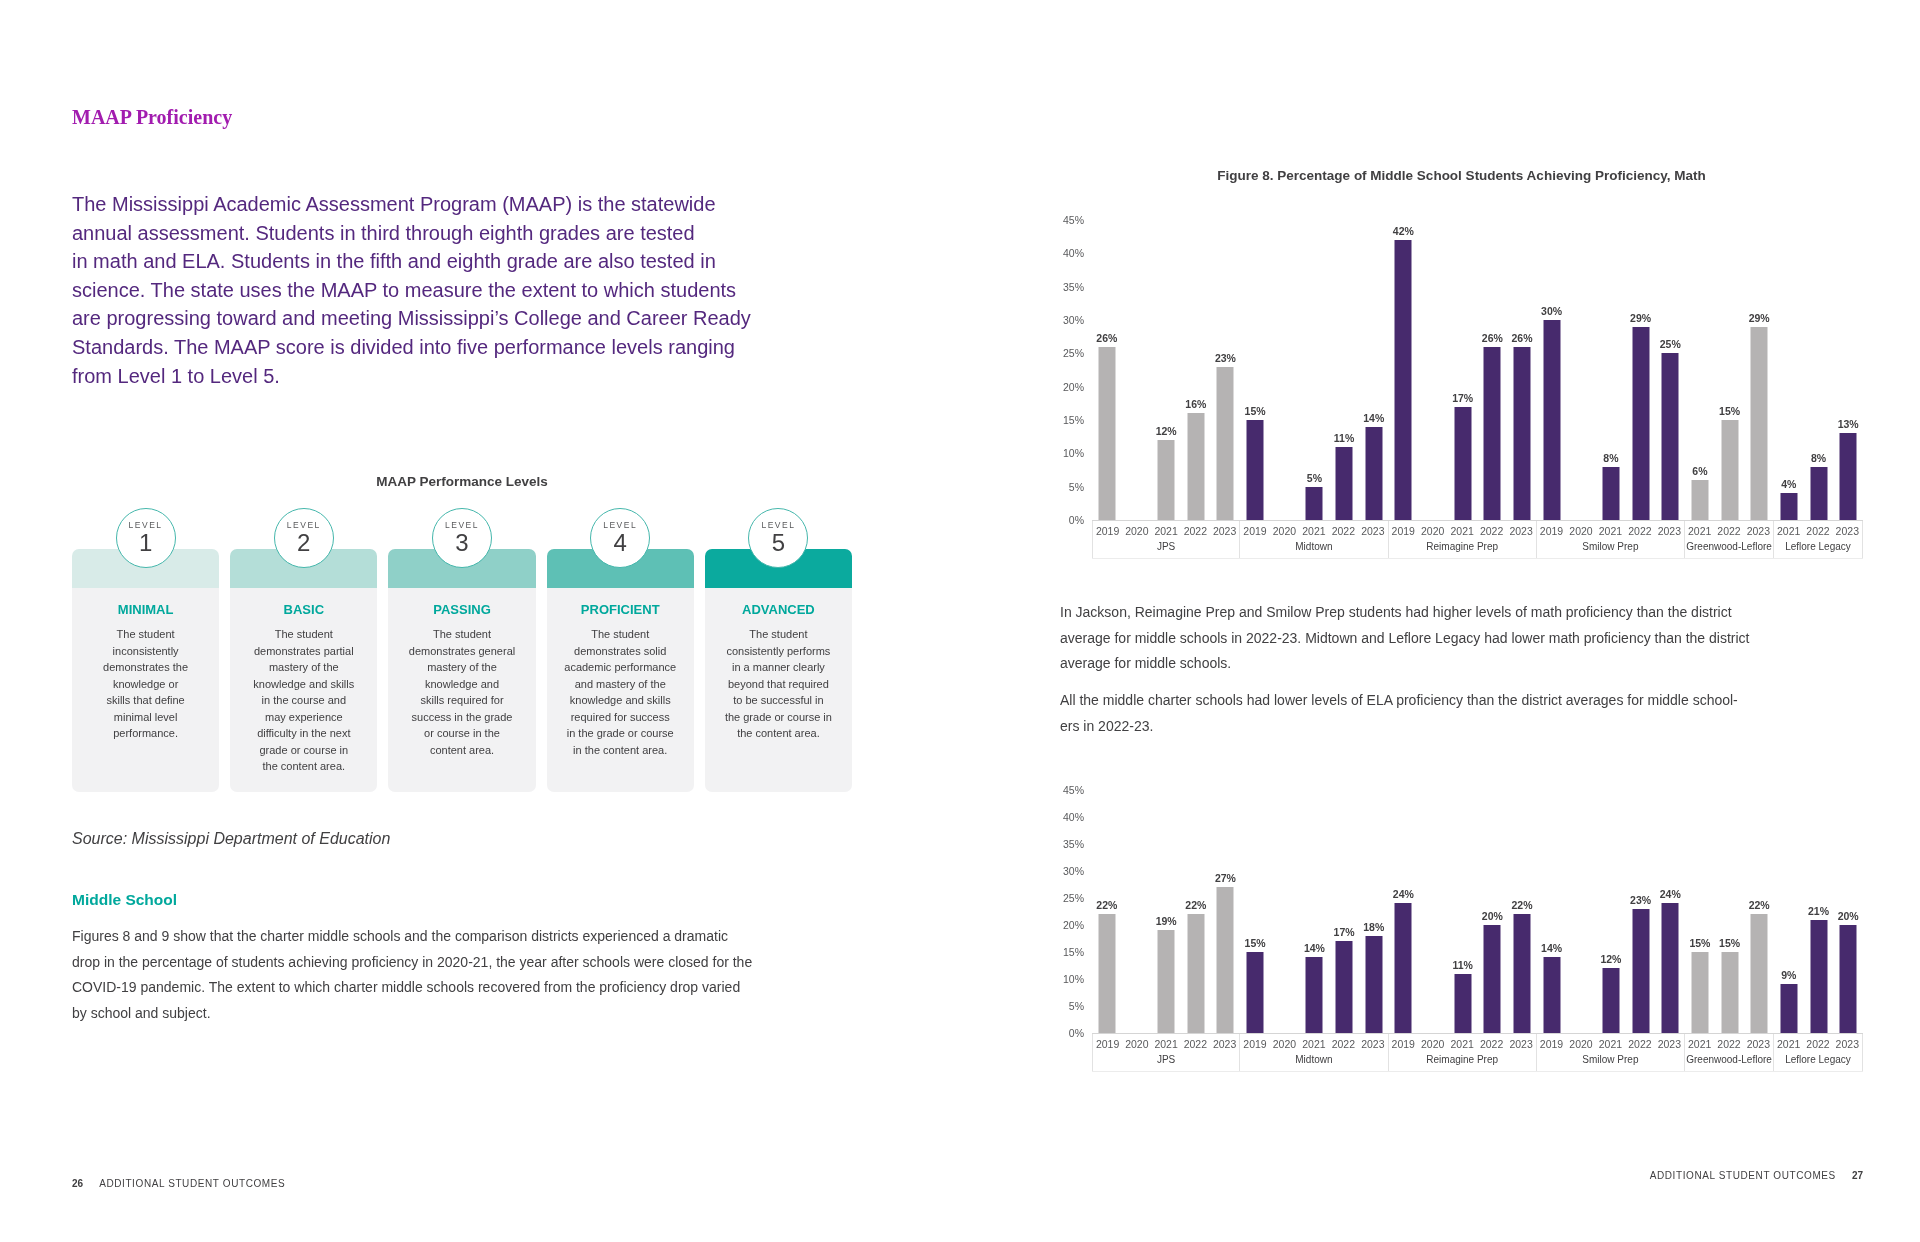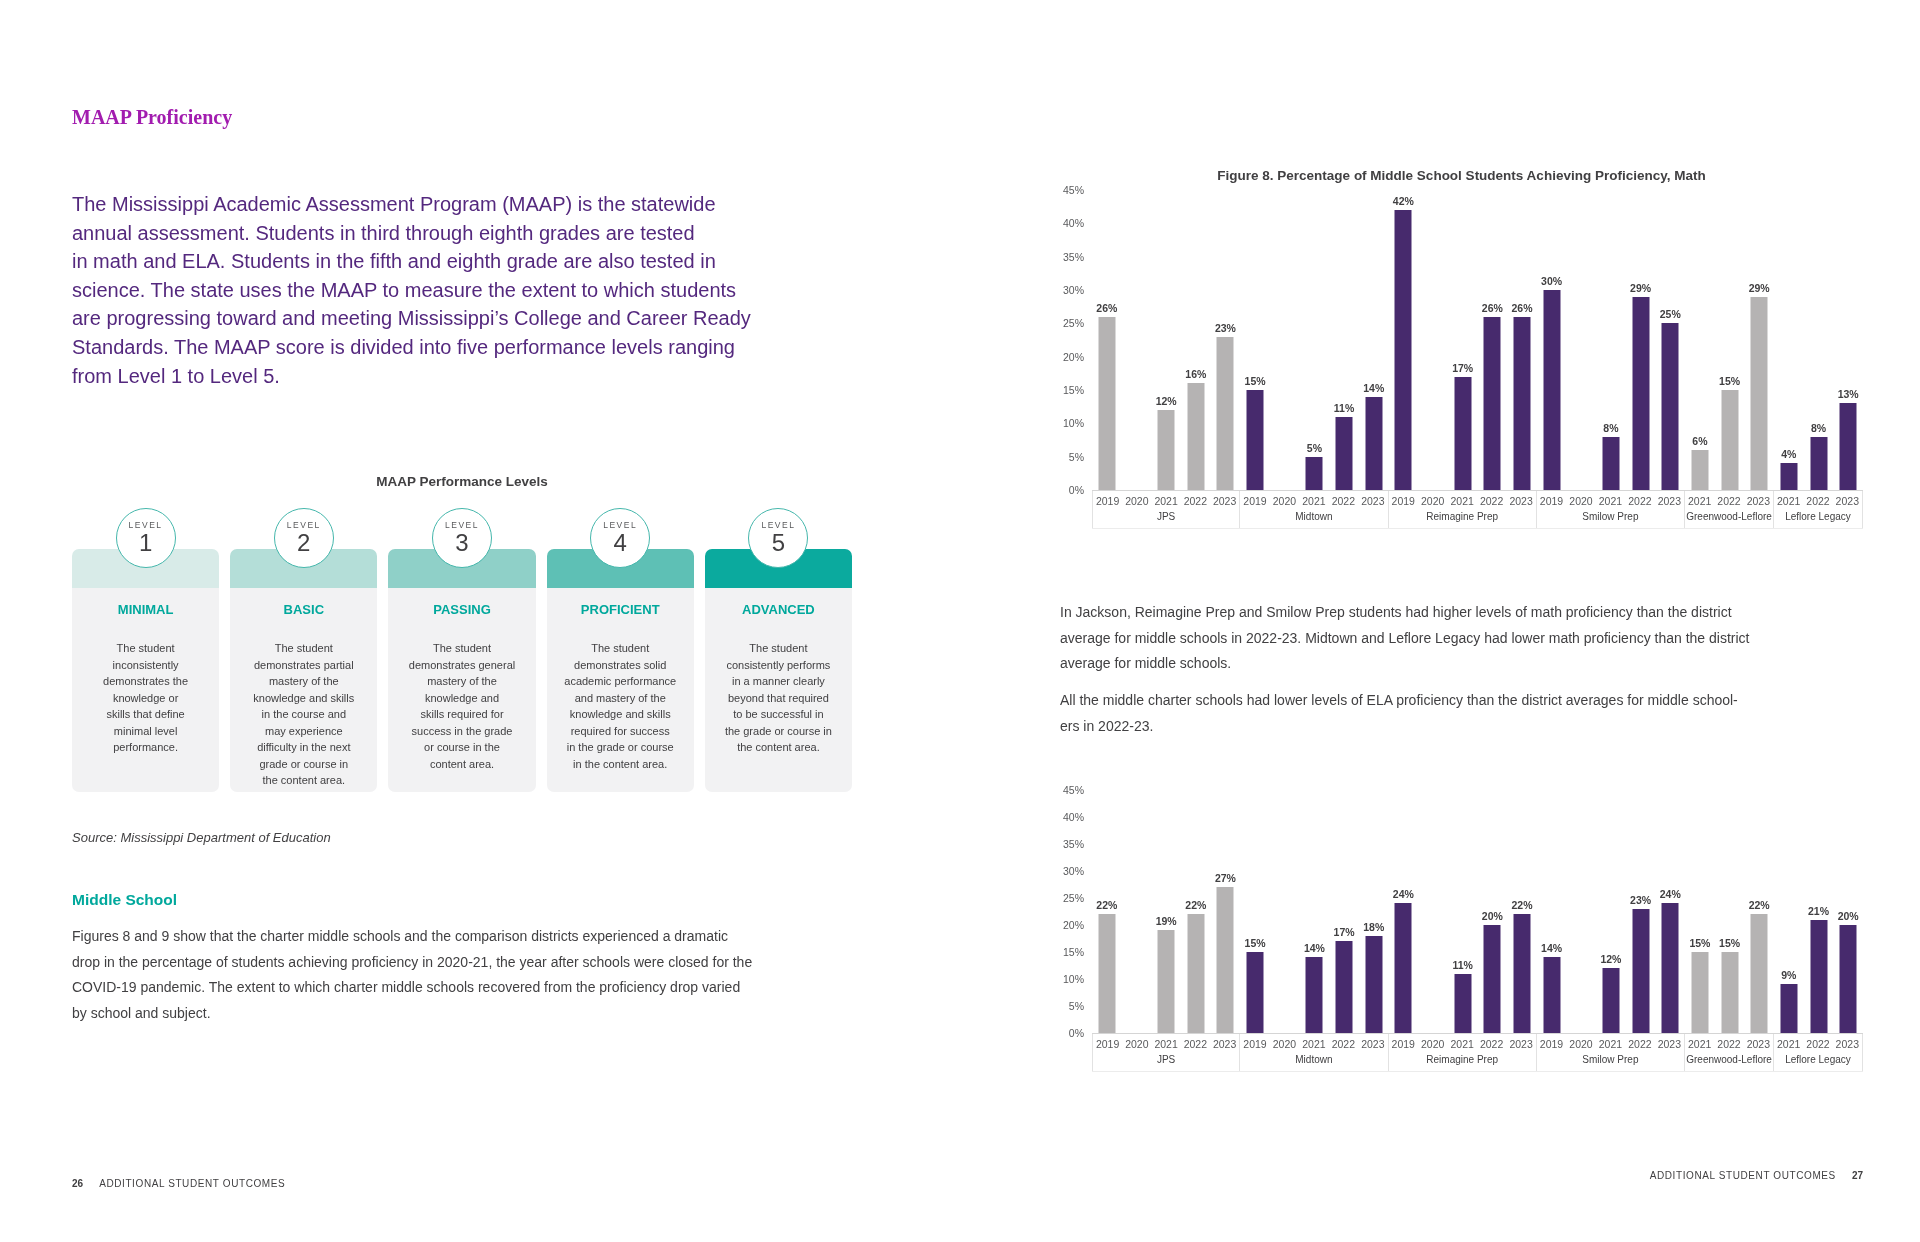--- a/index.html
+++ b/index.html
@@ -16,24 +16,24 @@
   .cards { display:flex; gap:11px; margin-top:19px; }
   .card { flex:1; position:relative; padding-top:41px; }
   .card-circle { position:absolute; top:0; left:50%; transform:translateX(-50%); width:60px; height:60px;
                  border-radius:50%; background:#fff; border:1px solid #45b7ac; display:flex;
                  flex-direction:column; align-items:center; justify-content:center; z-index:2; }
   .level-word { font-size:8.5px; letter-spacing:1.5px; color:#58595b; }
   .level-num { font-size:24px; color:#414042; line-height:26px; }
   .card-band { height:39px; border-radius:7px 7px 0 0; }
   .card-body { background:#f2f2f3; border-radius:0 0 7px 7px; height:204px; padding:14px 9px 0;
                text-align:center; }
-  .card-title { color:#00a89c; font-weight:bold; font-size:13px; margin-bottom:23px; }
+  .card-title { color:#00a89c; font-weight:bold; font-size:13px; margin-bottom:9px; }
   .card-desc { font-size:11px; line-height:16.5px; color:#414042; white-space:pre-line; }
 
-  .source { position:absolute; left:72px; top:830px; font-size:13px; font-style:italic; color:#414042; }
+  .source { position:absolute; left:72px; top:830px; font-size:16px; font-style:italic; color:#414042; }
   .heading-sub { position:absolute; left:72px; top:891px; font-size:15.5px; font-weight:bold; color:#00a89c; }
   .para { position:absolute; font-size:14px; line-height:25.5px; color:#414042; white-space:pre-line; }
 
   .footer { position:absolute; font-size:10px; letter-spacing:0.6px; color:#414042; display:flex; gap:16px;
             align-items:baseline; }
   .footer .pg { font-weight:bold; letter-spacing:0; }
 
   .chart { position:absolute; }
   .chart-title { font-size:13.5px; font-weight:bold; color:#414042; text-align:center; line-height:16px; }
   .chart-area { display:flex; }
@@ -174,21 +174,21 @@
 drop in the percentage of students achieving proficiency in 2020-21, the year after schools were closed for the
 COVID-19 pandemic. The extent to which charter middle schools recovered from the proficiency drop varied
 by school and subject.</div>
 
   <div class="footer" style="left:72px; top:1178px;">
     <span class="pg">26</span>
     <span>ADDITIONAL STUDENT OUTCOMES</span>
   </div>
 
   <div class="chart" style="left:1060px; top:168px; width:803px;">
-    <div class="chart-title" style="margin-bottom:6px;">Figure 8. Percentage of Middle School Students Achieving Proficiency, Math</div>
+    <div class="chart-title" style="margin-bottom:36px;">Figure 8. Percentage of Middle School Students Achieving Proficiency, Math</div>
     <div class="chart-area">
       <div class="y-axis" style="height: 300px;">
           <div class="ytick" style="bottom: 0px;">0%</div>
           <div class="ytick" style="bottom: 33.3333px;">5%</div>
           <div class="ytick" style="bottom: 66.6667px;">10%</div>
           <div class="ytick" style="bottom: 100px;">15%</div>
           <div class="ytick" style="bottom: 133.333px;">20%</div>
           <div class="ytick" style="bottom: 166.667px;">25%</div>
           <div class="ytick" style="bottom: 200px;">30%</div>
           <div class="ytick" style="bottom: 233.333px;">35%</div>

